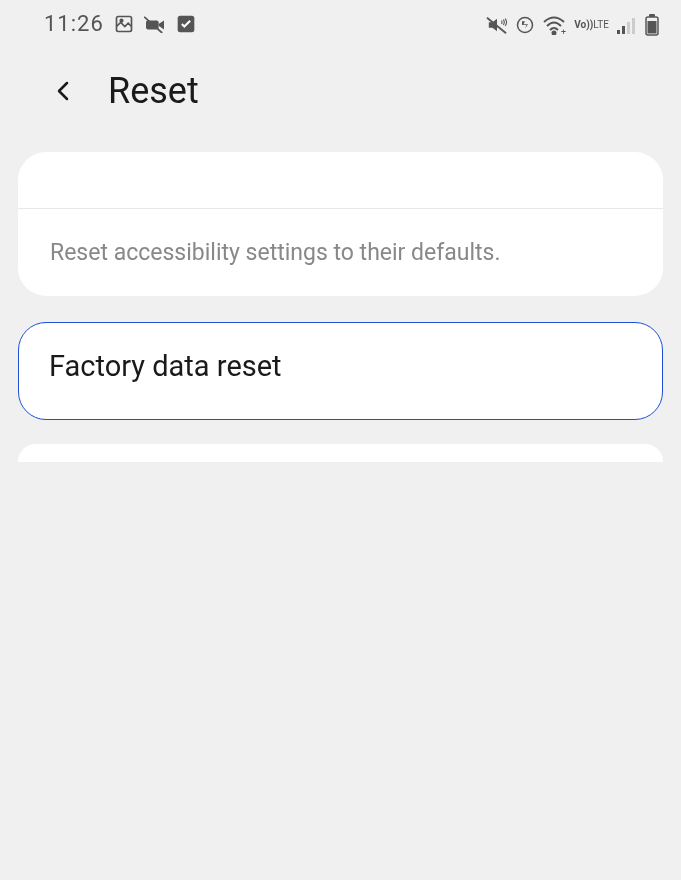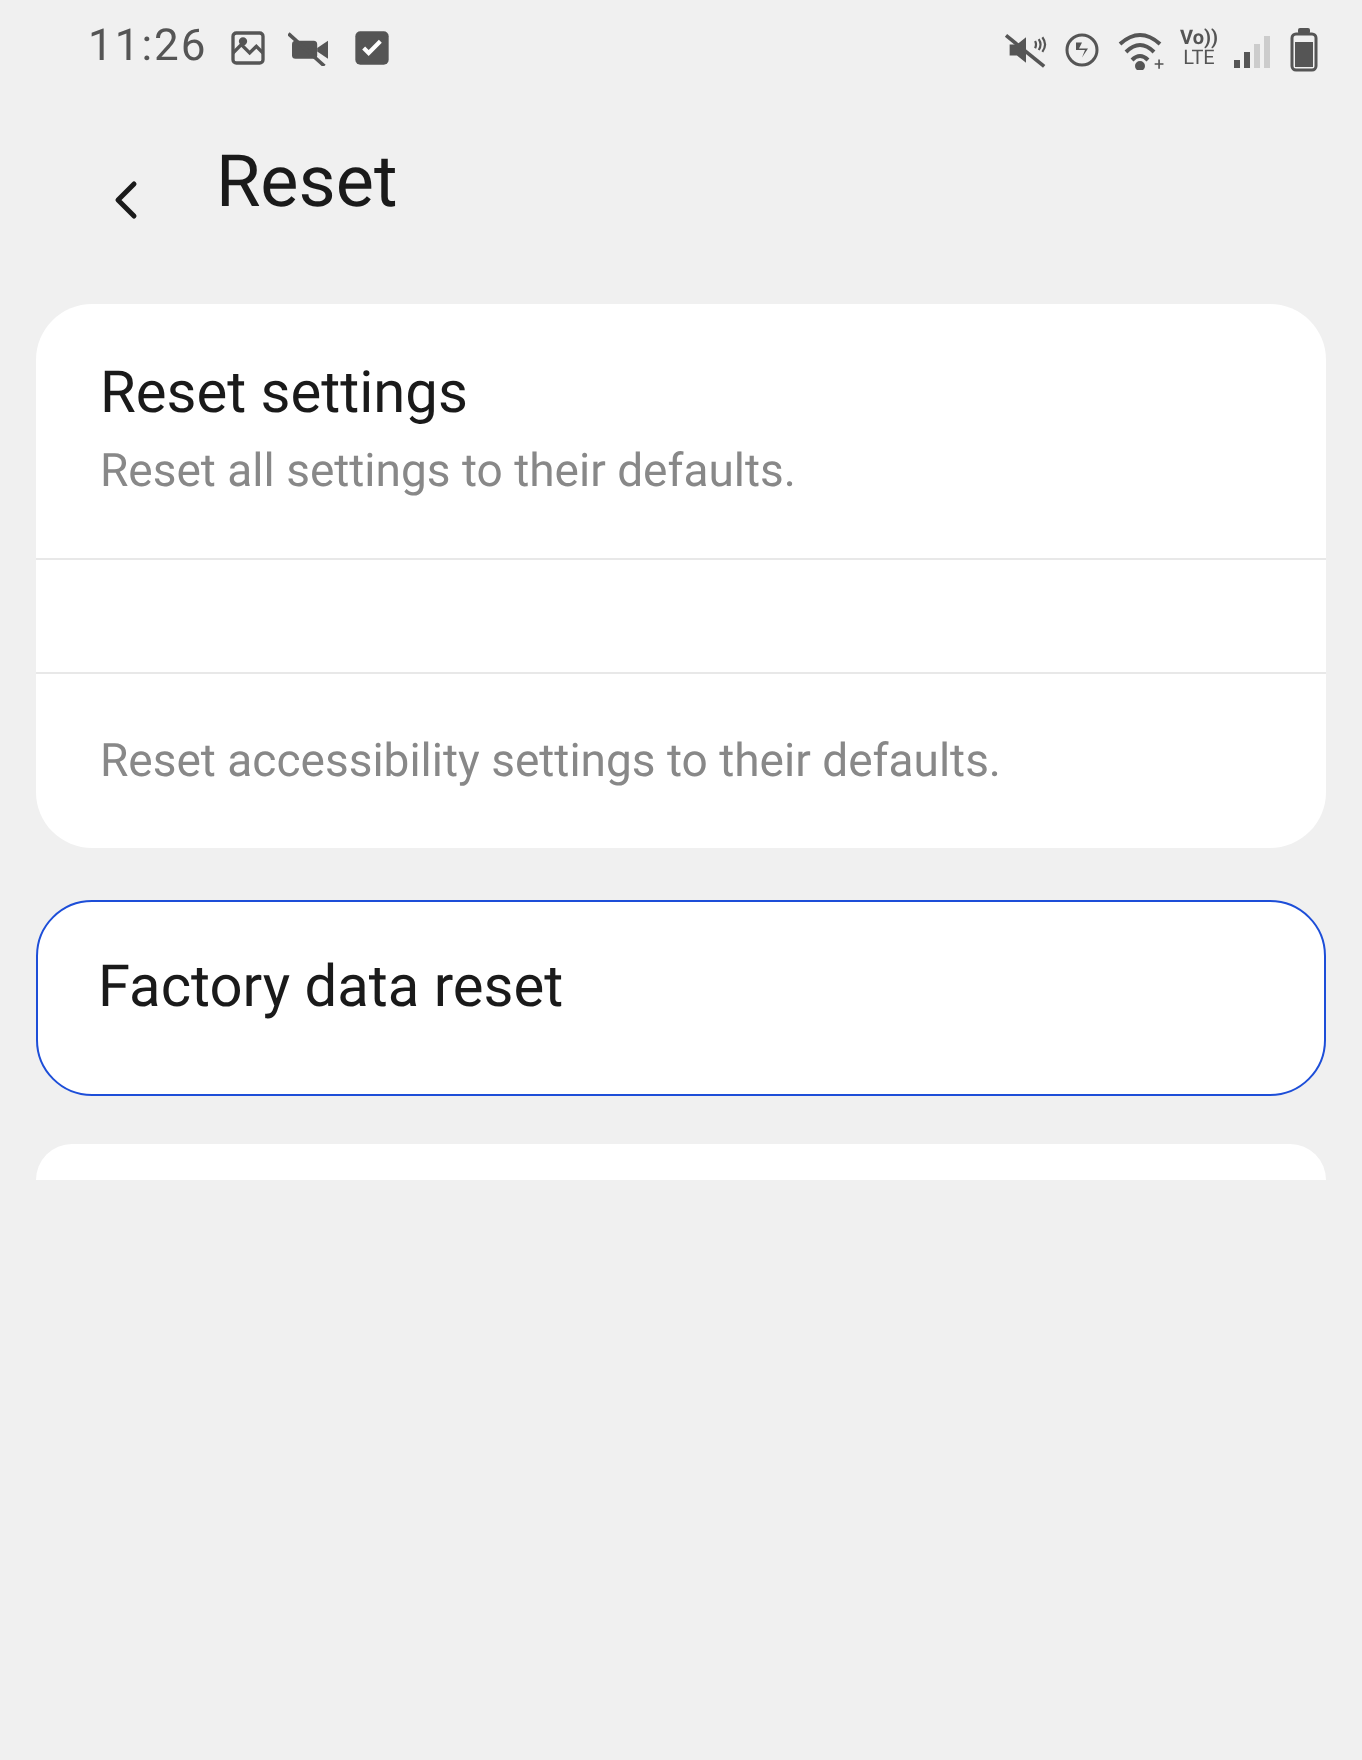--- a/index.html
+++ b/index.html
@@ -35,21 +35,21 @@
       font-size: 22px;
       color: #555;
       font-weight: 400;
       letter-spacing: 1px;
     }
     .status-icon {
       color: #555;
     }
     .header {
       display: flex;
-      align-items: flex-end;
+      align-items: center;
       padding: 30px 40px 40px 52px;
       gap: 32px;
     }
     .back-arrow {
       width: 24px;
       height: 24px;
     }
     .header-title {
       font-size: 36px;
       color: #1a1a1a;
@@ -141,21 +141,21 @@
         <circle cx="12" cy="12" r="10" fill="none" stroke="#555" stroke-width="2"></circle>
         <path d="M8 7 L12 7 L10 11 L16 11 L12 17 L14 12 L8 12 Z" fill="#555"></path>
       </svg>
     <svg class="status-icon" width="24" height="20" viewBox="0 0 24 20" fill="none" stroke="#555" stroke-width="2">
         <path d="M2 7 Q12 -2 22 7"></path>
         <path d="M5 11 Q12 4 19 11"></path>
         <path d="M8 15 Q12 11 16 15"></path>
         <circle cx="12" cy="18" r="1.5" fill="#555"></circle>
         <text x="19" y="20" font-size="9" fill="#555" stroke="none">+</text>
       </svg>
-    <div style="display:flex;flex-direction:column;align-items:center;">
+    <div style="display:flex;flex-direction:row;align-items:center;">
       <div class="volte-text">Vo))</div>
       <div class="lte-text">LTE</div>
     </div>
     <svg class="status-icon" width="20" height="18" viewBox="0 0 20 18" fill="#555">
         <rect x="0" y="14" width="3" height="4" fill="#555"></rect>
         <rect x="5" y="10" width="3" height="8" fill="#555"></rect>
         <rect x="10" y="6" width="3" height="12" fill="#ccc"></rect>
         <rect x="15" y="2" width="3" height="16" fill="#ccc"></rect>
       </svg>
     <svg class="status-icon" width="14" height="22" viewBox="0 0 14 22" fill="#555">
@@ -168,24 +168,20 @@
 
 <div class="header">
   <svg class="back-arrow" width="28" height="28" viewBox="0 0 24 24" fill="none" stroke="#1a1a1a" stroke-width="2.5" stroke-linecap="round" stroke-linejoin="round">
       <polyline points="15 4 7 12 15 20"></polyline>
     </svg>
   <h1 class="header-title">Reset</h1>
 </div>
 
 <div class="card">
   <div class="list-item">
-    <div class="item-title">Reset settings</div>
-    <div class="item-desc">Reset all settings to their defaults.</div>
-  </div>
-  <div class="list-item">
   </div>
   <div class="list-item">
     <div class="item-desc">Reset accessibility settings to their defaults.</div>
   </div>
 </div>
 
 <div class="card-highlighted">
   <div class="highlighted-item">
     <div class="item-title">Factory data reset</div>
   </div>

